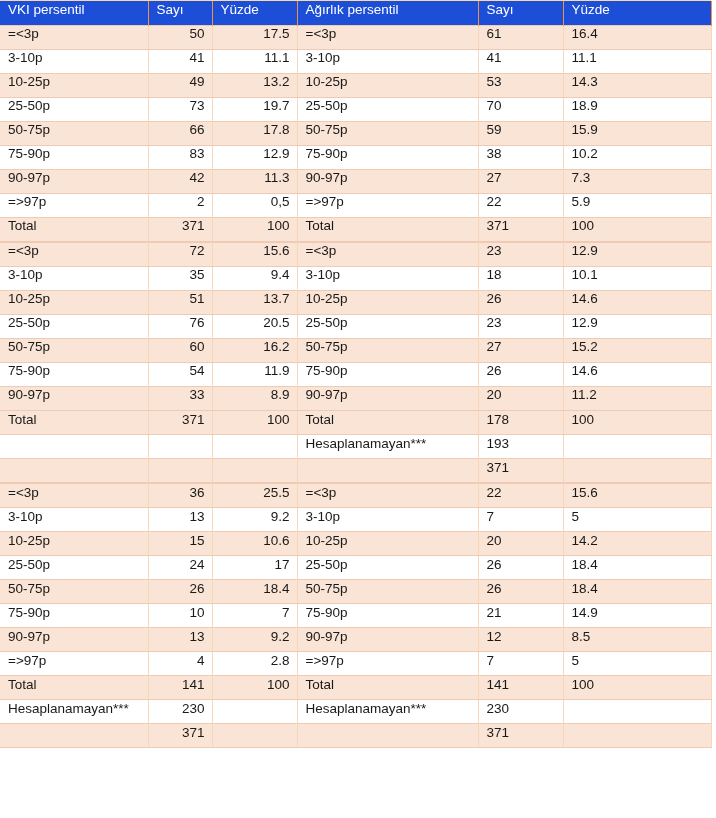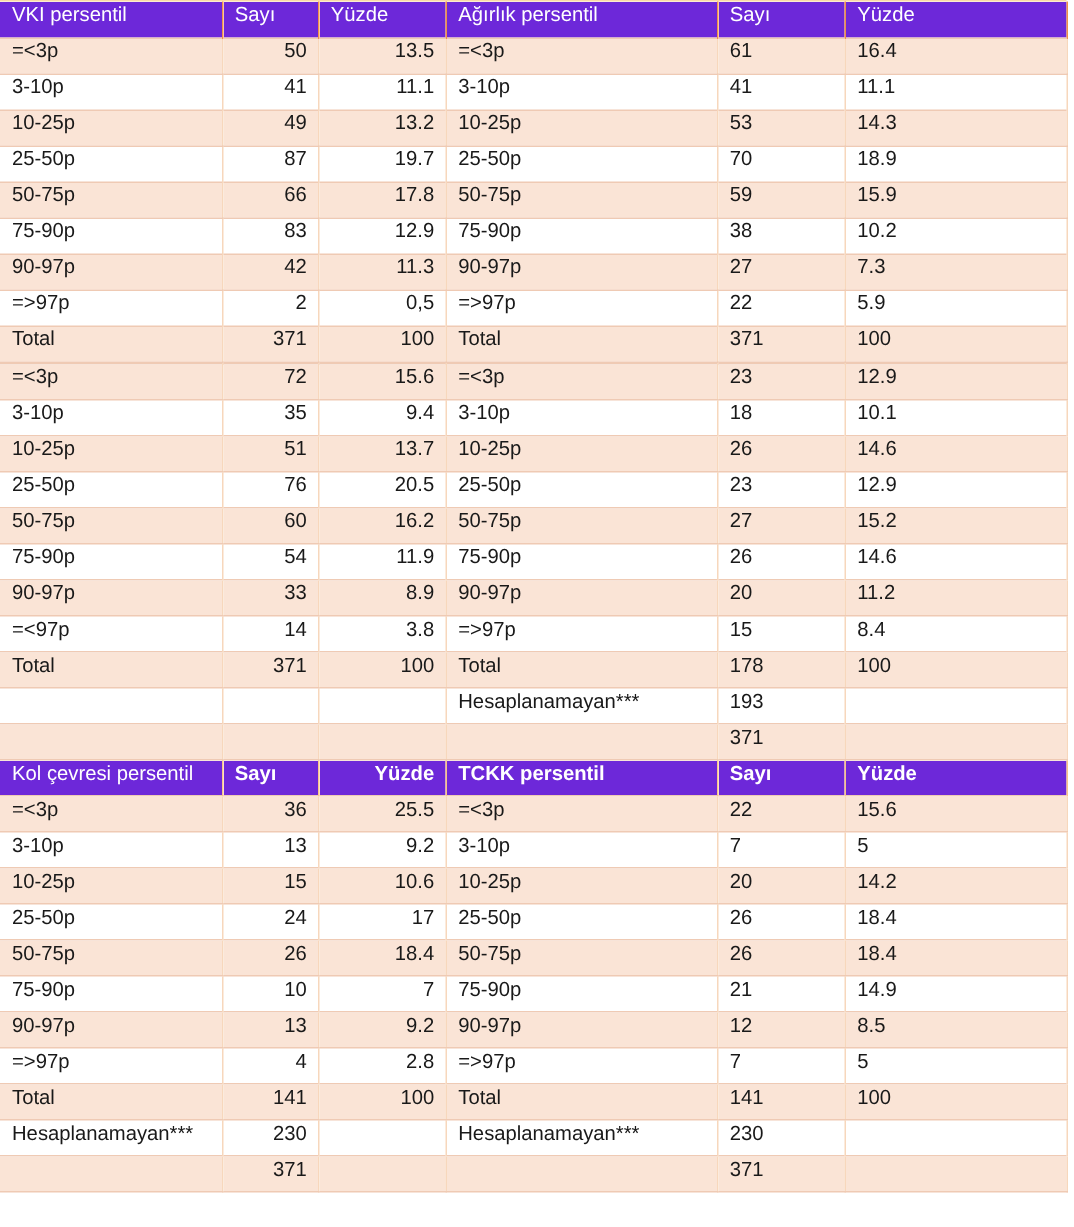--- a/index.html
+++ b/index.html
@@ -9,21 +9,21 @@
        -webkit-font-smoothing:antialiased;}
   .sheet{width:711px;position:relative;}
   table.grid{border-collapse:collapse;table-layout:fixed;width:711px;border-spacing:0;}
   table.grid td{padding:0;font-size:13.5px;color:#191919;
        border-right:1px solid #f7d7bc;vertical-align:middle;
        line-height:1;white-space:nowrap;overflow:hidden;height:23.02px;}
   table.grid td span{display:block;padding:0 7px 0 8px;position:relative;top:-3px;
        transform:translateZ(0);}
   tr.band td{background:#fae4d6;border-top:1px solid #efcab4;border-bottom:1px solid #efcab4;}
   tr.plain td{background:#ffffff;}
-  tr.head td{background:#6d28d9;color:#ffffff;height:23.5px;
+  tr.head td{background:#1d4ed8;color:#ffffff;height:23.5px;
        border-top:0;border-bottom:0;border-right:1px solid #f9c38a;}
   table.t1 tr.head td{border-right:1px solid #f08f48;}
   td.num span{text-align:right;}
   td.numl span{text-align:left;}
   td.b{font-weight:bold;}
   td.last{border-right:none;}
   col.c1{width:148px;}
   col.c2{width:64px;}
   col.c3{width:85px;}
   col.c4{width:181px;}
@@ -66,21 +66,21 @@
           </td>
         </tr>
 <tr class="band">
           <td>
             <span>=&lt;3p</span>
           </td>
           <td class="num">
             <span>50</span>
           </td>
           <td class="num">
-            <span>13.5</span>
+            <span>17.5</span>
           </td>
           <td>
             <span>=&lt;3p</span>
           </td>
           <td class="numl">
             <span>61</span>
           </td>
           <td class="numl last">
             <span>16.4</span>
           </td>
@@ -123,21 +123,21 @@
           </td>
           <td class="numl last">
             <span>14.3</span>
           </td>
         </tr>
 <tr class="plain">
           <td>
             <span>25-50p</span>
           </td>
           <td class="num">
-            <span>87</span>
+            <span>73</span>
           </td>
           <td class="num">
             <span>19.7</span>
           </td>
           <td>
             <span>25-50p</span>
           </td>
           <td class="numl">
             <span>70</span>
           </td>
@@ -390,40 +390,20 @@
           <td>
             <span>90-97p</span>
           </td>
           <td class="numl">
             <span>20</span>
           </td>
           <td class="numl last">
             <span>11.2</span>
           </td>
         </tr>
-<tr class="plain">
-          <td>
-            <span>=&lt;97p</span>
-          </td>
-          <td class="num">
-            <span>14</span>
-          </td>
-          <td class="num">
-            <span>3.8</span>
-          </td>
-          <td>
-            <span>=&gt;97p</span>
-          </td>
-          <td class="numl">
-            <span>15</span>
-          </td>
-          <td class="numl last">
-            <span>8.4</span>
-          </td>
-        </tr>
 <tr class="band">
           <td>
             <span>Total</span>
           </td>
           <td class="num">
             <span>371</span>
           </td>
           <td class="num">
             <span>100</span>
           </td>
@@ -482,40 +462,20 @@
 <table class="grid">
 <colgroup>
         <col class="c1">
         <col class="c2">
         <col class="c3">
         <col class="c4">
         <col class="c5">
         <col class="c6">
       </colgroup>
 <tbody>
-        <tr class="head">
-          <td class="numl">
-            <span>Kol çevresi persentil</span>
-          </td>
-          <td class="numl b">
-            <span>Sayı</span>
-          </td>
-          <td class="num b">
-            <span>Yüzde</span>
-          </td>
-          <td class="numl b">
-            <span>TCKK persentil</span>
-          </td>
-          <td class="numl b">
-            <span>Sayı</span>
-          </td>
-          <td class="numl b last">
-            <span>Yüzde</span>
-          </td>
-        </tr>
 <tr class="band">
           <td>
             <span>=&lt;3p</span>
           </td>
           <td class="num">
             <span>36</span>
           </td>
           <td class="num">
             <span>25.5</span>
           </td>

